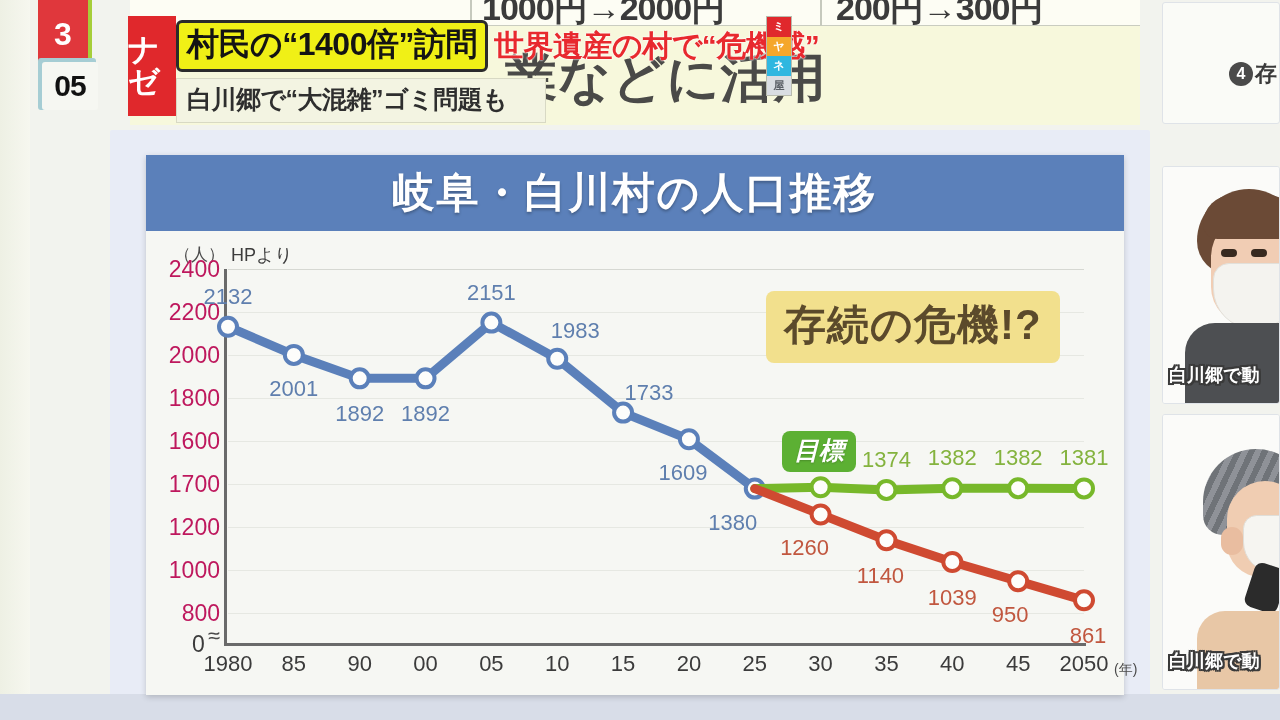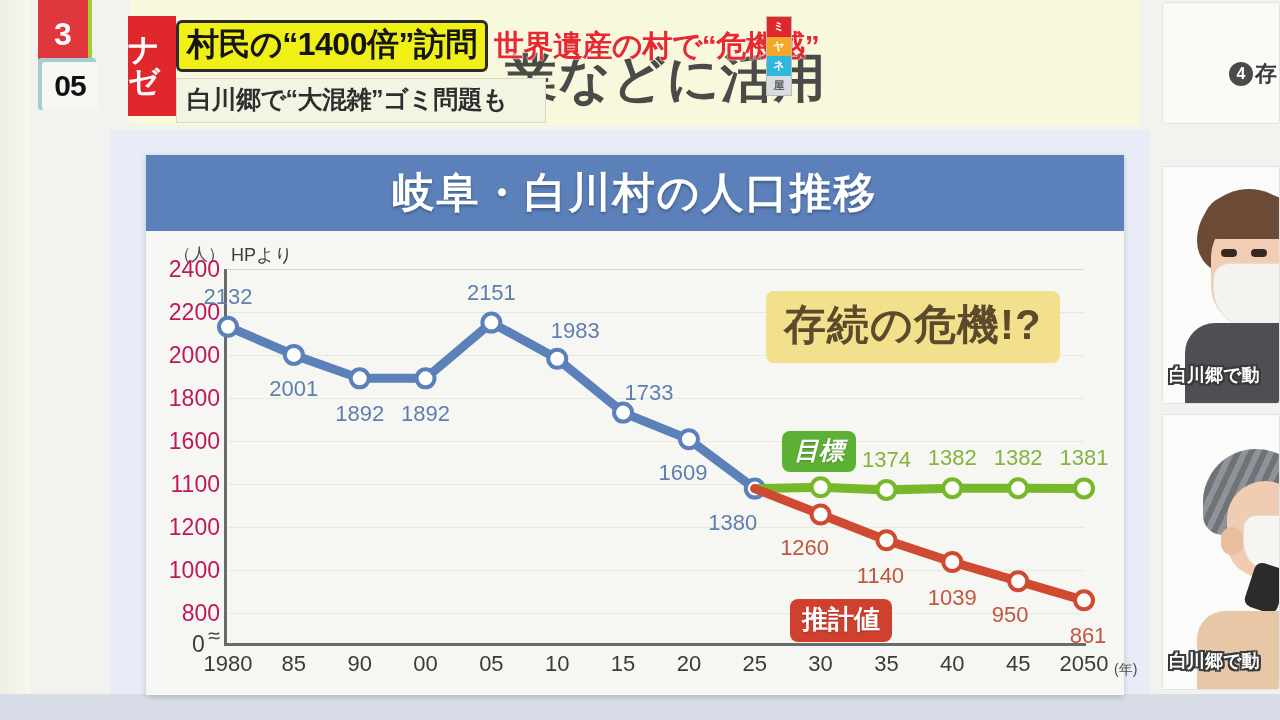--- a/index.html
+++ b/index.html
@@ -177,20 +177,26 @@
   .callout span { font-size:42px; font-weight:bold; color:#5b4a2b; letter-spacing:1px; }
 </style>
 </head>
 <body>
 
 <div id="bg-layer">
   <div class="bg-left-strip"></div>
   <div class="bg-lower-panel"></div>
   <div class="bg-news-band"></div>
 
+  <div class="bg-news-top-row">
+    <div class="bg-news-divider" style="left:340px"></div>
+    <div class="bg-news-divider" style="left:690px"></div>
+    <div class="seg" style="left:352px">1000円→2000円</div>
+    <div class="seg" style="left:706px">200円→300円</div>
+  </div>
 
   <div class="bg-big-text">業などに活用</div>
   <div class="bg-bottom-band"></div>
 </div>
 
 <div class="badge-stack">
   <div class="badge-green"></div>
   <div class="badge-hour">
     <span>3</span>
   </div>
@@ -267,21 +273,21 @@
   <div class="chart-body">
     <div class="unit-label">（人）</div>
     <div class="source-label">HPより</div>
 
     <div class="ytick-wrap" id="ytick-wrap">
         <div class="ytick" style="top: 38px;">2400</div>
         <div class="ytick" style="top: 81.0588px;">2200</div>
         <div class="ytick" style="top: 124.118px;">2000</div>
         <div class="ytick" style="top: 167.176px;">1800</div>
         <div class="ytick" style="top: 210.235px;">1600</div>
-        <div class="ytick" style="top: 253.294px;">1100</div>
+        <div class="ytick" style="top: 253.294px;">1700</div>
         <div class="ytick" style="top: 296.353px;">1200</div>
         <div class="ytick" style="top: 339.412px;">1000</div>
         <div class="ytick" style="top: 382.471px;">800</div>
       </div>
     <div class="axis-y"></div>
     <div class="axis-x"></div>
     <div class="axis-break">≈</div>
     <div class="yzero">0</div>
 
     <div class="plot" id="gridlines">
@@ -365,15 +371,14 @@
         <div class="xtick" style="left: 806.308px;">40</div>
         <div class="xtick" style="left: 872.154px;">45</div>
         <div class="xtick" style="left: 938px;">2050</div>
         <div class="xunit" style="left: 968px;">(年)</div>
       </div>
 
     <div class="callout" id="callout" style="left:620px; top:60px;">
       <span>存続の危機!?</span>
     </div>
     <div class="tag tag-target" id="tag-target" style="left:636px; top:200px;font-style:italic;">目標</div>
-    <div class="tag tag-estimate" id="tag-estimate" style="left:644px; top:368px;">推計値</div>
   </div>
 </div>
 
 </body></html>

